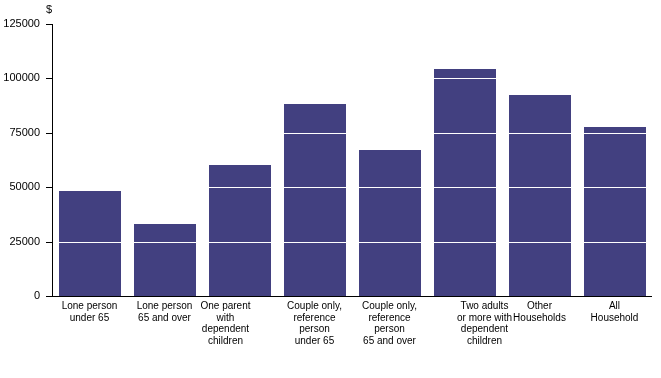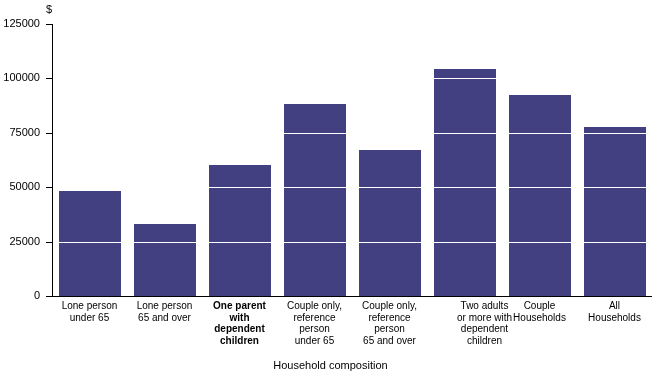--- a/index.html
+++ b/index.html
@@ -158,36 +158,35 @@
         <div class="bar" style="left: 456.5px; width: 62px; height: 200.627px; background: rgb(66, 64, 128);"></div>
         <div class="bar" style="left: 531.5px; width: 62px; height: 168.64px; background: rgb(66, 64, 128);"></div>
       </div>
   </div>
 
   <div id="cats-layer">
       <div class="cat-label" style="left: 52px; width: 75px;">Lone person
 under 65</div>
       <div class="cat-label" style="left: 127px; width: 75px;">Lone person
 65 and over</div>
-      <div class="cat-label" style="left: 202px; width: 75px; font-weight: bold;">One parent
+      <div class="cat-label" style="left: 188px; width: 75px;">One parent
 with
 dependent
 children</div>
       <div class="cat-label" style="left: 277px; width: 75px;">Couple only,
 reference
 person
 under 65</div>
       <div class="cat-label" style="left: 352px; width: 75px;">Couple only,
 reference
 person
 65 and over</div>
       <div class="cat-label" style="left: 447px; width: 75px;">Two adults
 or more with
 dependent
 children</div>
-      <div class="cat-label" style="left: 502px; width: 75px;">Couple
+      <div class="cat-label" style="left: 502px; width: 75px;">Other
 Households</div>
       <div class="cat-label" style="left: 577px; width: 75px;">All
-Households</div>
+Household</div>
     </div>
 
-  <div class="x-title">Household composition</div>
 </div>
 
 </body></html>

